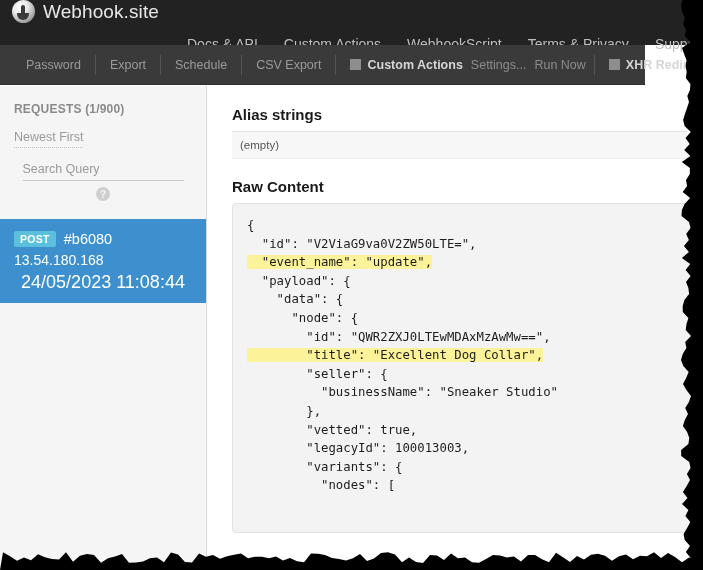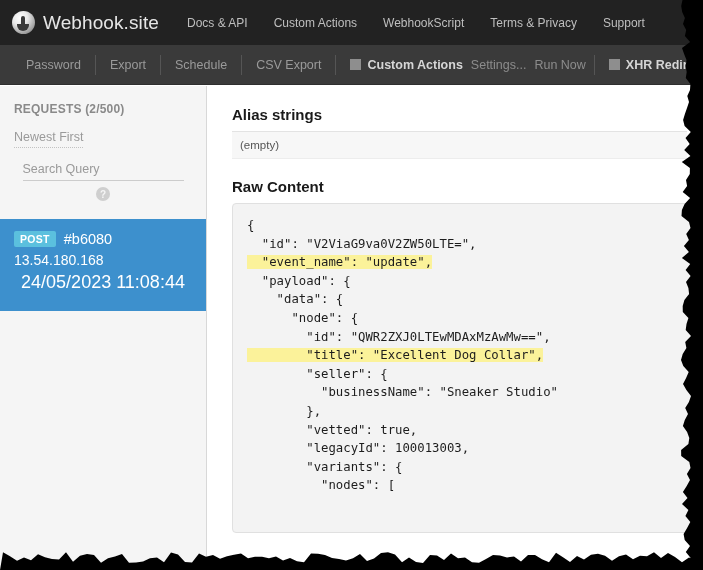--- a/index.html
+++ b/index.html
@@ -14,21 +14,21 @@
     width: 703px; height: 570px;
     background: #ffffff;
     overflow: hidden;
   }
 
   
   .navbar {
     position: absolute; top: 0; left: 0;
     width: 703px; height: 45px;
     background: #222222;
-    display: flex; align-items: center;
+    display: flex; align-items: flex-start;
   }
   .brand {
     display: flex; align-items: center;
     margin-left: 12px; margin-right: 28px;
   }
   .brand-logo {
     width: 23px; height: 23px; border-radius: 50%;
     background: radial-gradient(circle at 35% 30%, #ffffff 0%, #e8e8e8 35%, #9a9a9a 75%, #6e6e6e 100%);
     position: relative; flex: none;
     margin-right: 8px;
@@ -43,28 +43,28 @@
     left: 5px; top: 13px; width: 12px; height: 7px;
     border-radius: 0 0 8px 8px;
     background: #3a3a3a;
   }
   .brand-text {
     color: #e6e6e6; font-size: 19px; letter-spacing: .1px;
     white-space: nowrap;
   }
   .nav-links { display: flex; align-items: center; }
   .nav-link {
-    color: #bfbfbf; font-size: 12px; white-space: nowrap;
-    margin-right: 26px; cursor: pointer; text-decoration: none;
+    color: #bfbfbf; font-size: 14px; white-space: nowrap;
+    margin-right: 26px; cursor: pointer; text-decoration: none; margin-top: 36px;
   }
 
   
   .subbar {
     position: absolute; top: 45px; left: 0;
-    width: 703px; height: 40px;
+    width: 645px; height: 40px;
     background: #3a3a3a;
     display: flex; align-items: center;
     padding-left: 12px;
     border-bottom: 1px solid #2e2e2e;
   }
   .sub-item {
     color: #9a9a9a; font-size: 12.5px; white-space: nowrap;
     padding: 0 14px; cursor: pointer;
   }
   .sub-sep {
@@ -120,21 +120,21 @@
   .help-icon {
     width: 14px; height: 14px; border-radius: 50%;
     background: #cfcfcf; color: #f5f5f5;
     font-size: 10px; font-weight: bold;
     display: flex; align-items: center; justify-content: center;
     flex: none; cursor: pointer; margin-bottom: 2px;
   }
   .req-item {
     margin-top: 16px;
     background: #3d90cd;
-    padding: 12px 14px 18px 14px;
+    padding: 12px 14px 10px 14px;
     cursor: pointer;
   }
   .req-line1 { display: flex; align-items: center; margin-bottom: 5px; }
   .method-badge {
     background: #5bc0de; color: #ffffff;
     font-size: 10.5px; font-weight: bold;
     padding: 2px 6px; border-radius: 2px;
     letter-spacing: .3px; margin-right: 8px;
   }
   .req-id { color: #ffffff; font-size: 14.5px; }
@@ -226,21 +226,21 @@
     <div class="sub-sep"></div>
     <div class="sub-group">
       <span class="sub-checkbox"></span>
       <span class="sub-strong">XHR Redirect</span>
 
     </div>
   </div>
 
   <div class="sidebar">
     <div class="sidebar-head">
-      <div class="requests-title">REQUESTS (2/500)</div>
+      <div class="requests-title">REQUESTS (1/900)</div>
       <div class="sort-control">Newest First</div>
       <div class="search-row">
         <input class="search-input" type="text" placeholder="Search Query" style="">
         <span class="help-icon">?</span>
       </div>
     </div>
     <div class="req-item">
       <div class="req-line1">
         <span class="method-badge">POST</span>
         <span class="req-id">#b6080</span>

